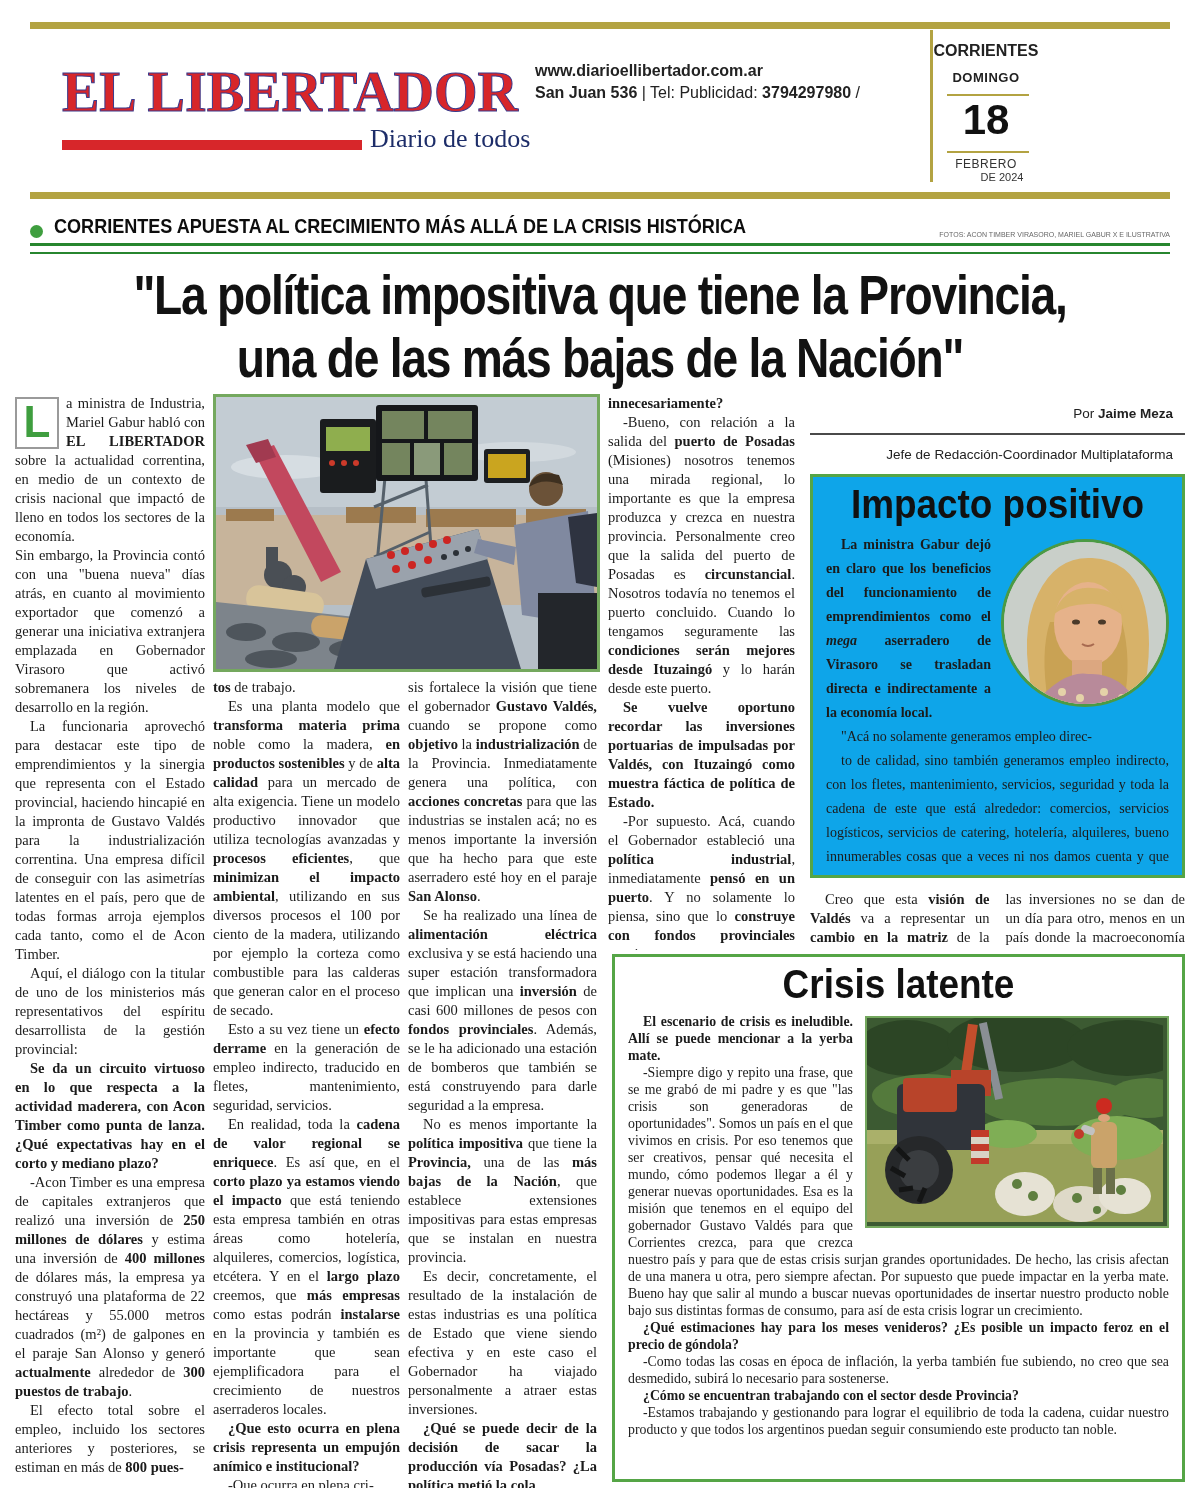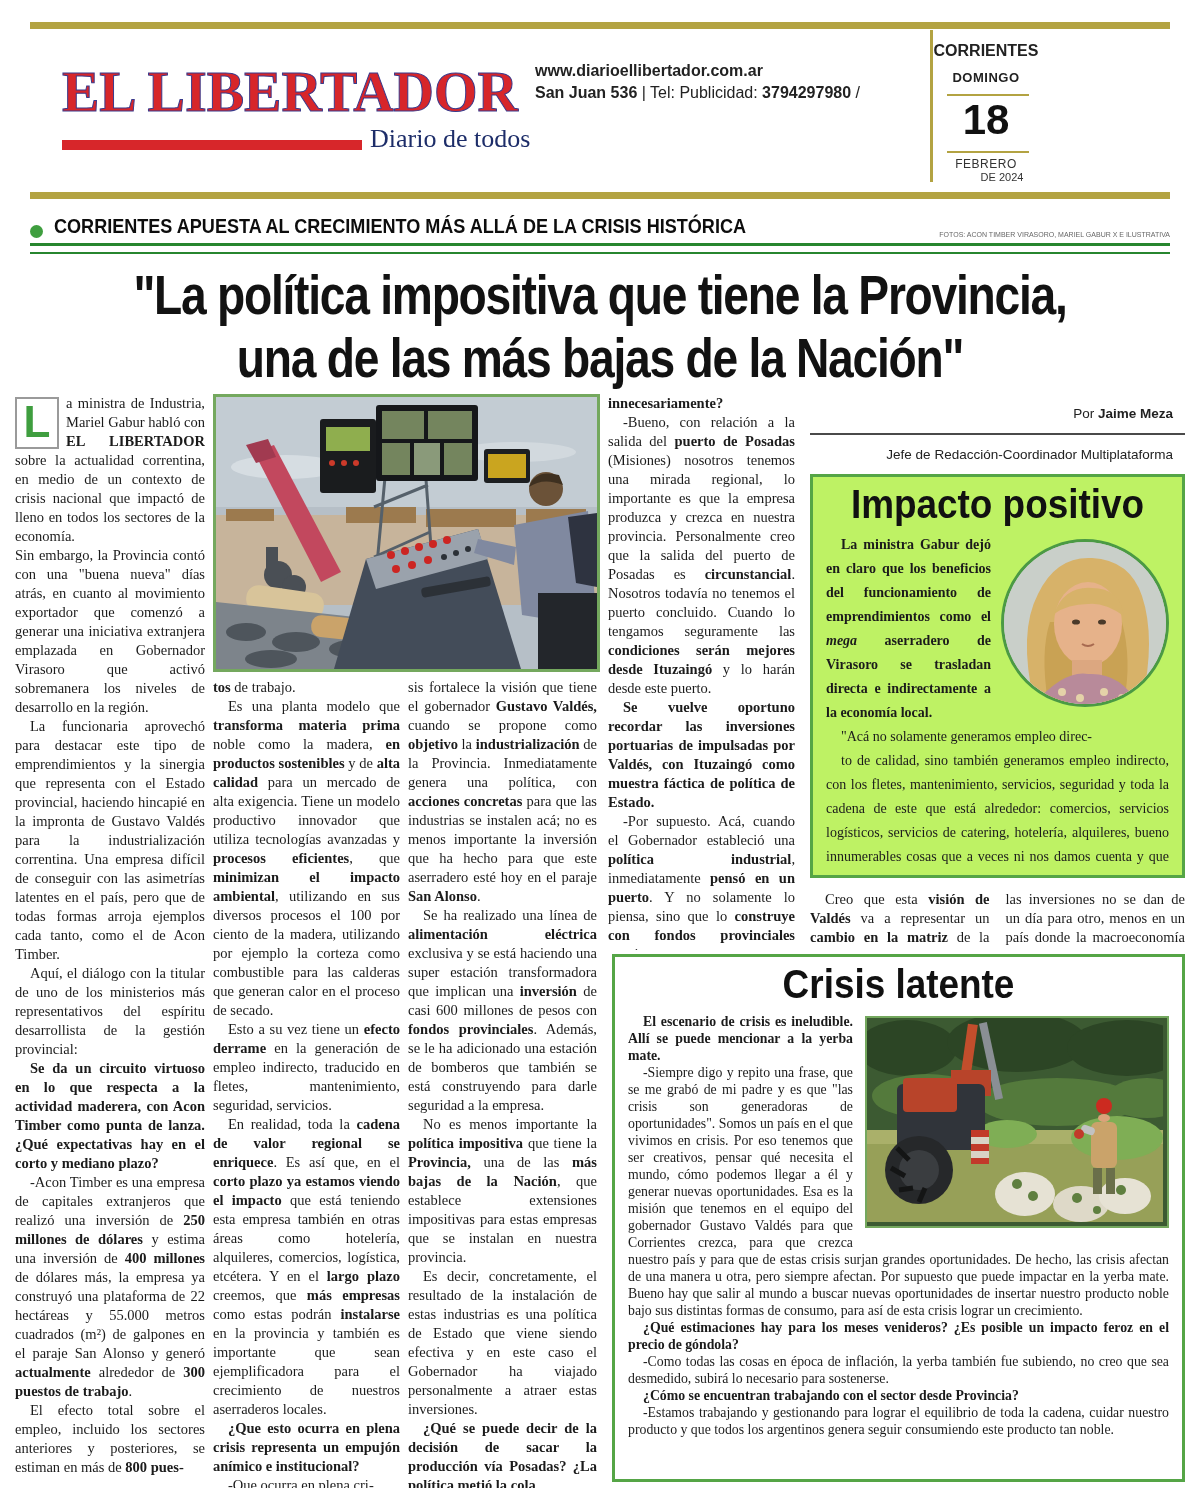--- a/index.html
+++ b/index.html
@@ -76,21 +76,21 @@
     position:absolute;left:198px;top:0;width:387px;height:278px;
     border:3px solid #74a85e;box-sizing:border-box;background:#b6bfc7;overflow:hidden;
   }
   
   .right-region{position:absolute;left:795px;top:0;width:375px;height:556px;overflow:hidden;}
   .byline{font-family:"Liberation Sans",sans-serif;font-size:13.5px;color:#222;}
   .byline p{margin:12px;text-align:right;}
   .byline .rule{border-top:2px solid #4a4a4a;margin:4px 0;}
   .impacto-box{
     border:3px solid #55a546;margin-top:8px;padding:2px 13px 8px;height:404px;
-    box-sizing:border-box;overflow:hidden;background:#bef264;
+    box-sizing:border-box;overflow:hidden;background:#0ea5e9;
   }
   .box-title{
     text-align:center;font-family:"Liberation Sans",sans-serif;font-weight:bold;
     font-size:41px;line-height:46px;color:#111;transform:scaleX(.9);margin:2px 0 6px;
   }
   .portrait{
     float:right;width:162px;height:162px;border-radius:50%;border:3px solid #4b9a44;
     margin:6px 0 8px 10px;overflow:hidden;background:#c9cfc9;
   }
   .impacto-text{font-size:14px;line-height:24px;text-align:justify;}
@@ -370,17 +370,17 @@
               <rect x="239" y="150" width="9" height="26" fill="#6a6f4a"></rect>
           </g>
         </svg>
       </div>
       <div class="all-indent">
           <p class="para"><b>El escenario de crisis es ineludible. Allí se puede mencionar a la yerba mate.</b></p>
           <p class="para">-Siempre digo y repito una frase, que se me grabó de mi padre y es que "las crisis son generadoras de oportunidades". Somos un país en el que vivimos en crisis. Por eso tenemos que ser creativos, pensar qué necesita el mundo, cómo podemos llegar a él y generar nuevas oportunidades. Esa es la misión que tenemos en el equipo del gobernador Gustavo Valdés para que Corrientes crezca, para que crezca nuestro país y para que de estas crisis surjan grandes oportunidades. De hecho, las crisis afectan de una manera u otra, pero siempre afectan. Por supuesto que puede impactar en la yerba mate. Bueno hay que salir al mundo a buscar nuevas oportunidades de insertar nuestro producto noble bajo sus distintas formas de consumo, para así de esta crisis lograr un crecimiento.</p>
           <p class="para"><b>¿Qué estimaciones hay para los meses venideros? ¿Es posible un impacto feroz en el precio de góndola?</b></p>
           <p class="para">-Como todas las cosas en época de inflación, la yerba también fue subiendo, no creo que sea desmedido, subirá lo necesario para sostenerse.</p>
           <p class="para"><b>¿Cómo se encuentran trabajando con el sector desde Provincia?</b></p>
-          <p class="para">-Estamos trabajando y gestionando para lograr el equilibrio de toda la cadena, cuidar nuestro producto y que todos los argentinos genera seguir consumiendo este producto tan noble.</p>
+          <p class="para">-Estamos trabajando y gestionando para lograr el equilibrio de toda la cadena, cuidar nuestro producto y que todos los argentinos puedan seguir consumiendo este producto tan noble.</p>
         </div>
     </div>
   </div>
 </div>
 
 </body></html>

